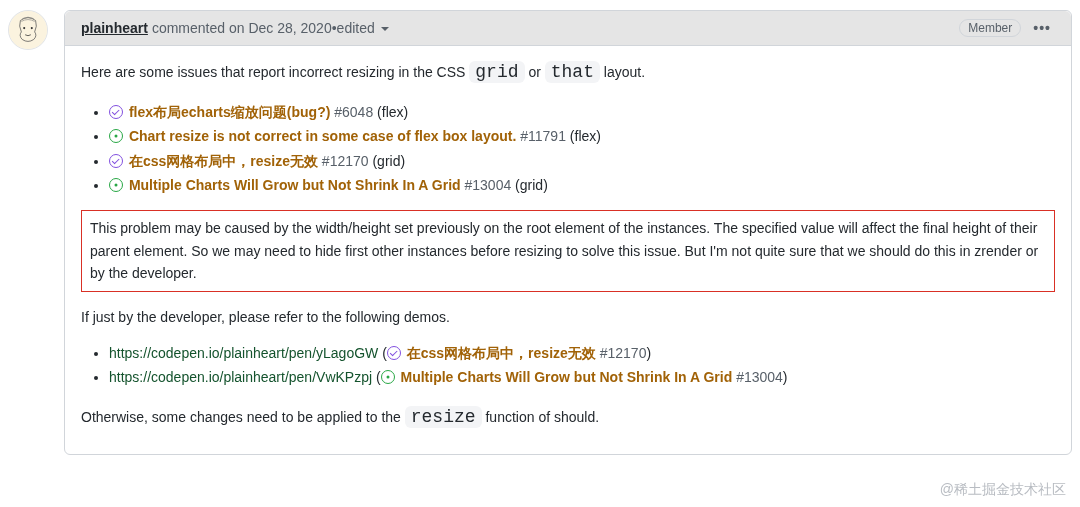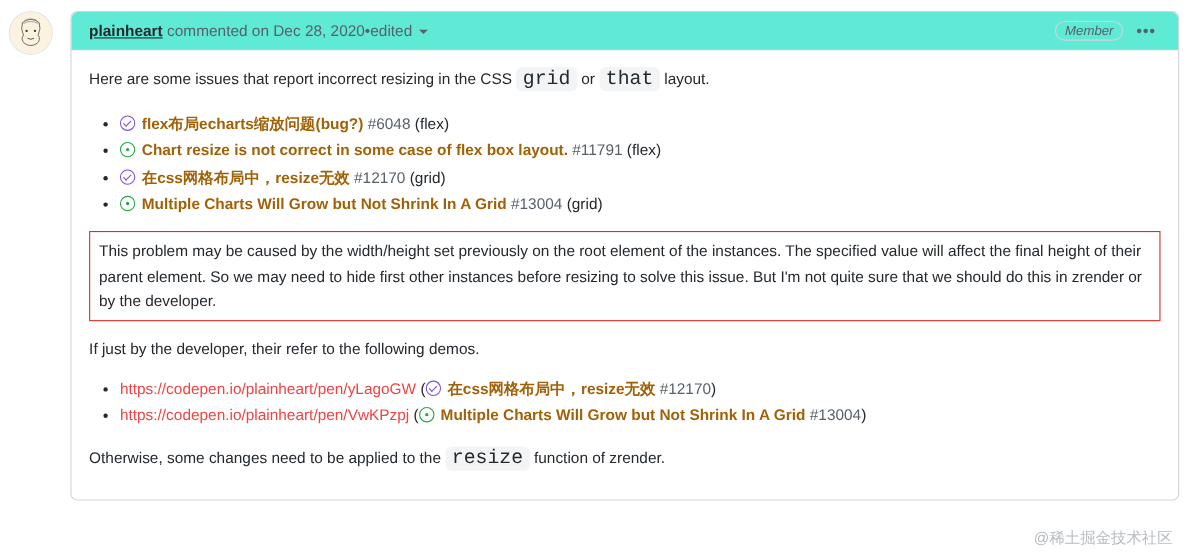--- a/index.html
+++ b/index.html
@@ -30,40 +30,39 @@
   .comment-box {
     flex: 1;
     border: 1px solid #d1d5da;
     border-radius: 6px;
     min-width: 0;
   }
   .comment-header {
     display: flex;
     align-items: center;
     padding: 8px 16px;
-    background: #5eead4;
+    background: #e5e5e5;
     border-bottom: 1px solid #d1d5da;
     border-radius: 6px 6px 0 0;
     color: #586069;
   }
   .author {
     font-weight: 600;
     color: #24292e;
     margin-right: 4px;
   }
   .header-spacer { flex: 1; }
   .badge {
     border: 1px solid #d1d5da;
     border-radius: 2em;
     padding: 1px 8px;
     font-size: 12px;
     font-weight: 500;
     color: #586069;
     margin-right: 8px;
-    font-style: italic;
   }
   .kebab {
     color: #586069;
     cursor: pointer;
     font-weight: 700;
     letter-spacing: 1px;
     padding: 0 4px;
   }
   .caret {
     display: inline-block;
@@ -81,21 +80,21 @@
   .comment-body p { margin: 0 0 14px 0; }
   .comment-body ul { margin: 0 0 14px 0; padding-left: 2em; }
   .comment-body li { margin: 2px 0; }
   code.inline {
     background: #f3f4f6;
     border-radius: 6px;
     padding: 1px 6px;
     font-family: SFMono-Regular, Consolas, "Liberation Mono", Menlo, monospace;
     font-size: 18px;
   }
-  a.link { color: #ef4444; text-decoration: none; }
+  a.link { color: #14532d; text-decoration: none; }
   a.issue-link { color: #a16207; font-weight: 700; text-decoration: none; }
   .issue-num { color: #586069; }
   .issue-icon {
     display: inline-block;
     width: 14px;
     height: 14px;
     border-radius: 50%;
     border: 1.6px solid;
     vertical-align: -2px;
     margin-right: 2px;
@@ -188,34 +187,34 @@
         <li>
           <span class="issue-icon open"></span>
           <a href="#" class="issue-link">Multiple Charts Will Grow but Not Shrink In A Grid</a><span class="issue-num"> #13004</span><span> (grid)</span>
         </li>
       </ul>
 
       <div class="highlight-box">
         <p>This problem may be caused by the width/height set previously on the root element of the instances. The specified value will affect the final height of their parent element. So we may need to hide first other instances before resizing to solve this issue. But I'm not quite sure that we should do this in zrender or by the developer.</p>
       </div>
 
-      <p>If just by the developer, their refer to the following demos.</p>
+      <p>If just by the developer, please refer to the following demos.</p>
 
       <ul>
         <li>
           <a href="#" class="link">https://codepen.io/plainheart/pen/yLagoGW</a><span> (</span><span class="issue-icon closed"></span>
           <a href="#" class="issue-link">在css网格布局中，resize无效</a><span class="issue-num"> #12170</span><span>)</span>
         </li>
         <li>
           <a href="#" class="link">https://codepen.io/plainheart/pen/VwKPzpj</a><span> (</span><span class="issue-icon open"></span>
           <a href="#" class="issue-link">Multiple Charts Will Grow but Not Shrink In A Grid</a><span class="issue-num"> #13004</span><span>)</span>
         </li>
       </ul>
 
       <p>
-        <span>Otherwise, some changes need to be applied to the </span><code class="inline">resize</code><span> function of zrender.</span>
+        <span>Otherwise, some changes need to be applied to the </span><code class="inline">resize</code><span> function of should.</span>
       </p>
 
     </div>
   </div>
 </div>
 
 <div class="watermark">@稀土掘金技术社区</div>
 
 </body></html>

